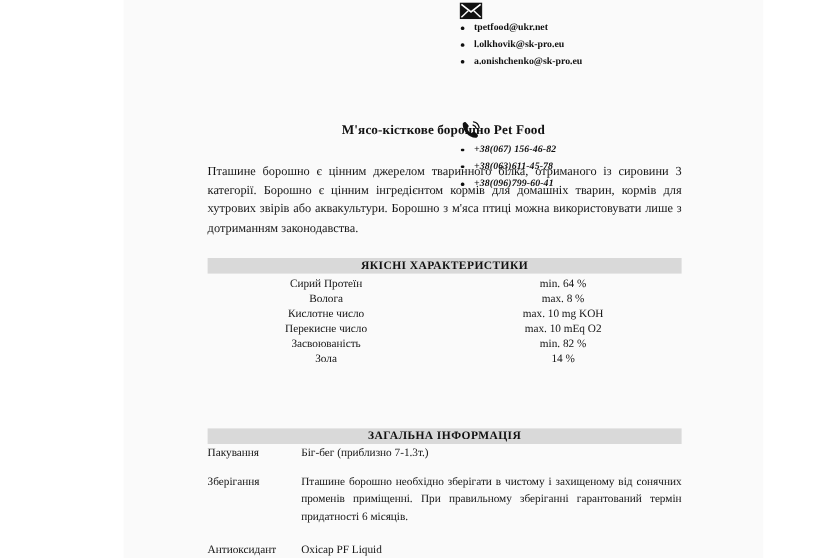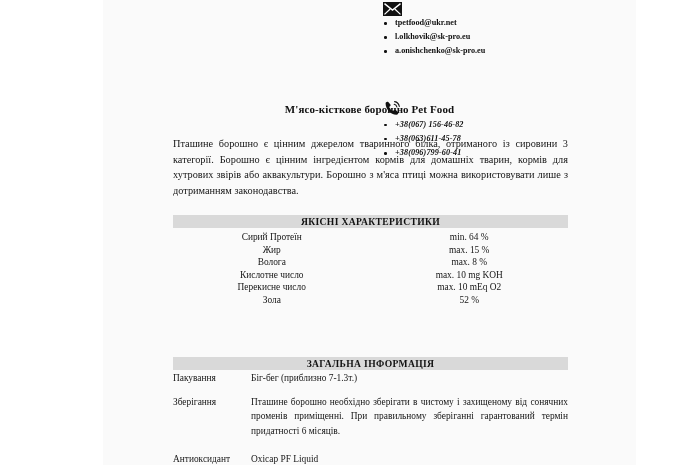--- a/index.html
+++ b/index.html
@@ -231,38 +231,38 @@
 
   <div class="bar bar-quality">ЯКІСНІ ХАРАКТЕРИСТИКИ</div>
 
   <table class="specs">
     <tbody>
       <tr>
         <td class="name">Сирий Протеїн</td>
         <td class="val">min. 64 %</td>
       </tr>
       <tr>
-        <td class="name">Жир</td>
-        <td class="val">max. 15 %</td>
-      </tr>
-      <tr>
         <td class="name">Волога</td>
         <td class="val">max. 8 %</td>
       </tr>
       <tr>
         <td class="name">Кислотне число</td>
         <td class="val">max. 10 mg KOH</td>
       </tr>
       <tr>
         <td class="name">Перекисне число</td>
         <td class="val">max. 10 mEq O2</td>
       </tr>
       <tr>
+        <td class="name">Засвоюваність</td>
+        <td class="val">min. 82 %</td>
+      </tr>
+      <tr>
         <td class="name">Зола</td>
-        <td class="val">52 %</td>
+        <td class="val">14 %</td>
       </tr>
     </tbody>
   </table>
 
   <div class="bar bar-general">ЗАГАЛЬНА ІНФОРМАЦІЯ</div>
 
   <table class="ginfo">
     <tbody>
       <tr class="tight">
         <td class="lbl">Пакування</td>

